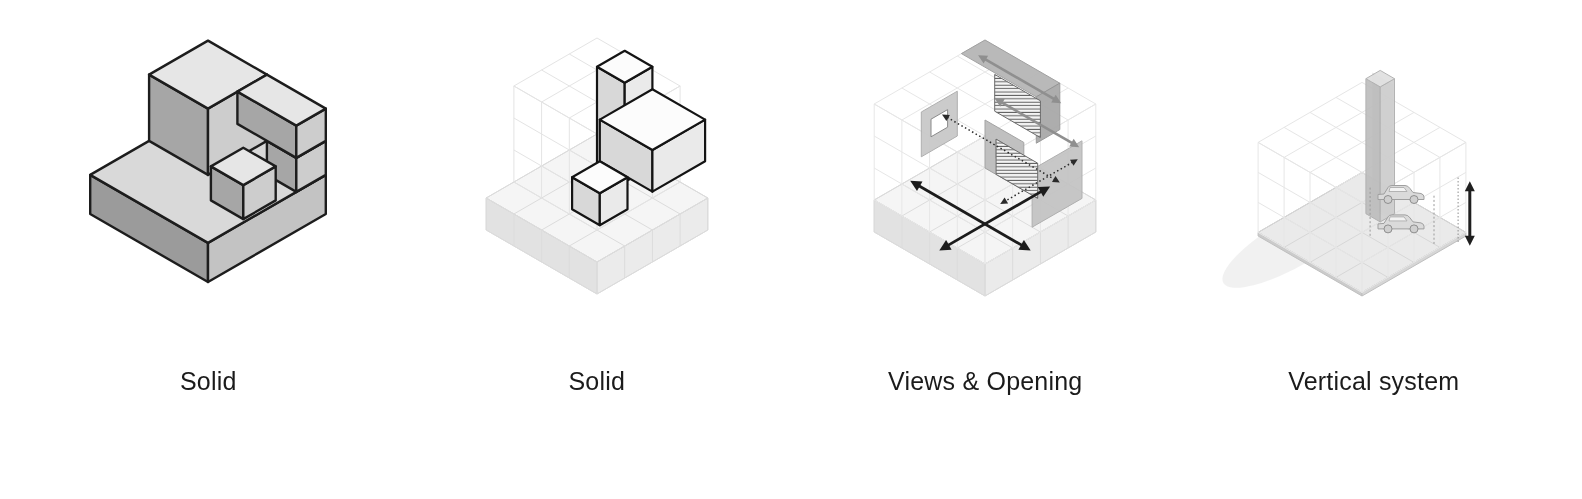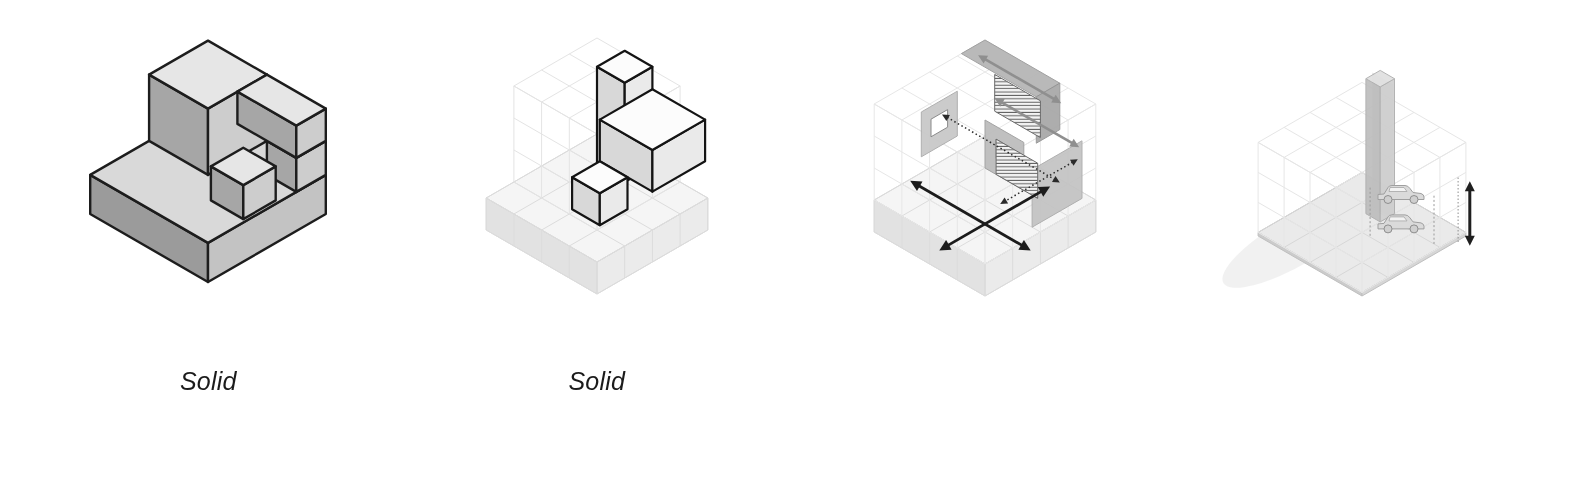--- a/index.html
+++ b/index.html
@@ -14,21 +14,20 @@
     height:100%;
     padding:6px 14px;
     box-sizing:border-box;
   }
   .panel{
     flex:1;
     display:flex;
     flex-direction:column;
     align-items:center;
     justify-content:flex-start;
-    font-style:italic;
   }
   .art{
     width:360px;height:345px;
     margin-top:10px;
   }
   .art svg{display:block;}
   .caption{
     font-size:25px;
     color:#1b1b1b;
     margin-top:6px;
@@ -284,20 +283,21 @@
             <polygon points="225.7,234.4 213.4,233.7 218.9,224.1" fill="#1c1c1c"></polygon>
             <polygon points="105.2,164.8 117.5,165.5 112.0,175.1" fill="#1c1c1c"></polygon>
           </g>
           <g>
             <line x1="236.5" y1="175.4" x2="142.9" y2="229.4" stroke="#1c1c1c" stroke-width="2.8"></line>
             <polygon points="134.3,234.4 141.1,224.1 146.6,233.7" fill="#1c1c1c"></polygon>
             <polygon points="245.1,170.4 238.3,180.7 232.8,171.1" fill="#1c1c1c"></polygon>
           </g>
         </svg>
       </div>
+    <div class="caption">Views &amp; Opening</div>
   </section>
 
   <section class="panel">
     <div class="art">
         <svg width="360" height="345" viewBox="0 0 360 345">
           <g>
             <ellipse cx="0" cy="0" rx="85" ry="24" fill="#efefef" opacity="0.9" transform="translate(103.0,224.5) rotate(-30)"></ellipse>
           </g>
           <g>
             <polygon points="64.1,220.0 168.0,280.0 168.0,276.4 64.1,216.4" fill="#cbcbcb" stroke="#bfbfbf" stroke-width="1" stroke-linejoin="round"></polygon>
@@ -397,15 +397,16 @@
           <g>
             <line x1="264.1" y1="226.0" x2="264.1" y2="161.5" stroke="#8d8d8d" stroke-width="1" stroke-dasharray="1.5,2"></line>
           </g>
           <g>
             <line x1="275.8" y1="220.8" x2="275.8" y2="174.3" stroke="#1f1f1f" stroke-width="3"></line>
             <polygon points="275.8,165.3 280.8,175.3 270.8,175.3" fill="#1f1f1f"></polygon>
             <polygon points="275.8,229.8 270.8,219.8 280.8,219.8" fill="#1f1f1f"></polygon>
           </g>
         </svg>
       </div>
+    <div class="caption">Vertical system</div>
   </section>
 
 </div>
 
 </body></html>

